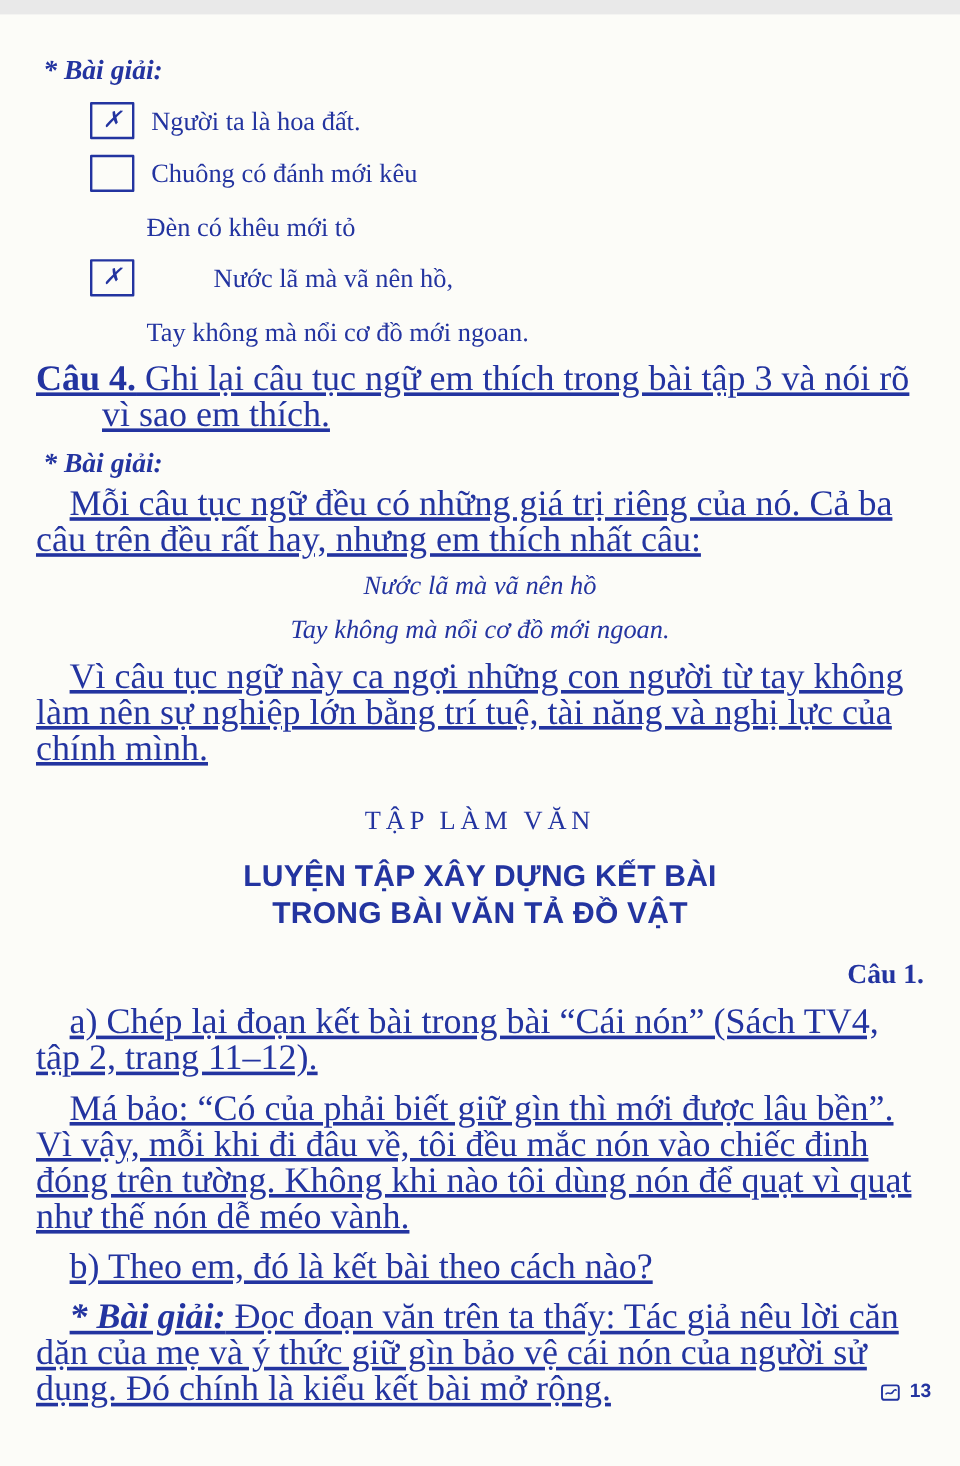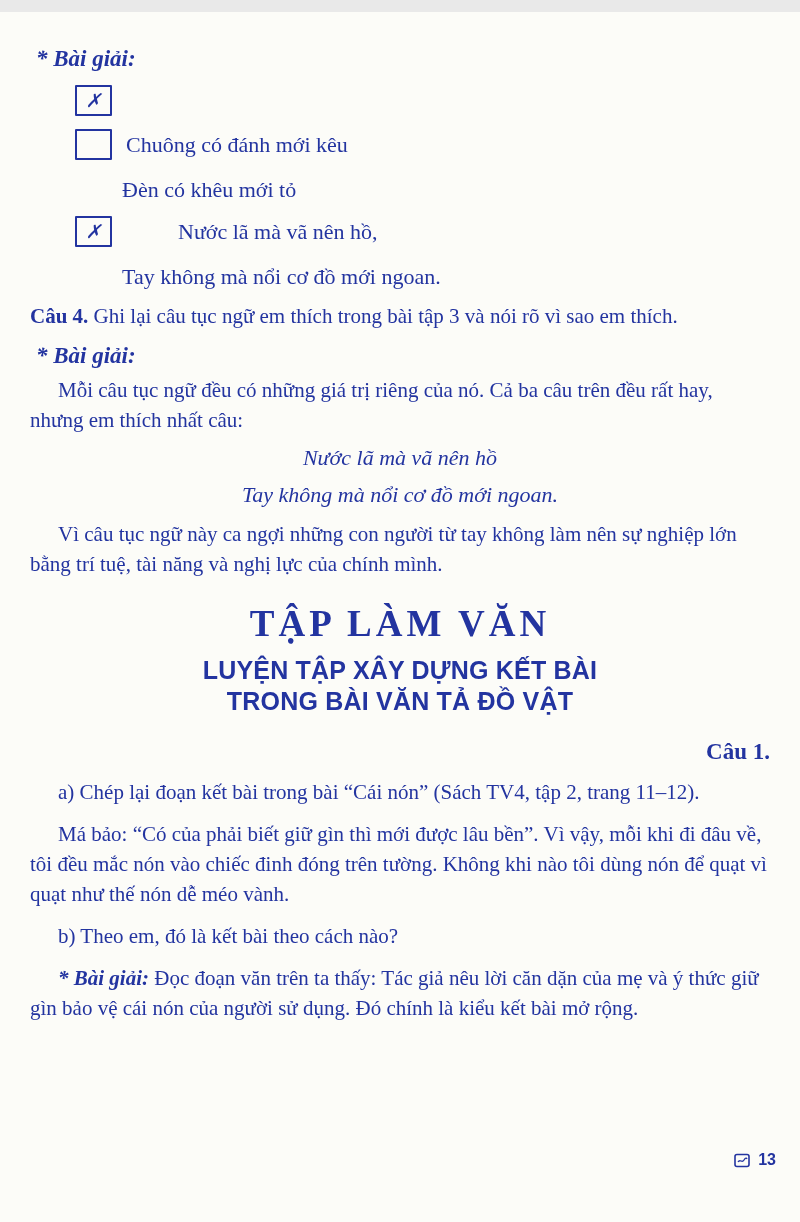--- a/index.html
+++ b/index.html
@@ -21,30 +21,30 @@
     flex:0 0 auto;width:33px;height:27px;
     border:2px solid #2334a0;border-radius:1px;
     display:flex;align-items:center;justify-content:center;
     background:transparent;
   }
   .mark{font-size:19px;line-height:1;font-style:italic;}
   .row-text{font-size:22px;margin-left:14px;}
   .row-text.xtra{margin-left:66px;}
   .plain-row{font-size:22px;margin:17px 0 0 92px;}
 
-  .para{font-size:21px;line-height:30px;margin:0;}
+  .para{font-size:30px;line-height:30px;margin:0;text-decoration:underline;}
   .hang{padding-left:55px;text-indent:-55px;margin-top:11px;}
   .ind{text-indent:28px;}
   .mt6{margin-top:6px;} .mt10{margin-top:10px;} .mt12{margin-top:12px;}
   .b{font-weight:bold;} .bi{font-weight:bold;font-style:italic;}
 
   .quote{text-align:center;font-style:italic;font-size:22px;margin-top:9px;line-height:28px;}
 
   .section{margin-top:26px;text-align:center;}
-  .sec-title{font-size:37px;font-weight:bold;letter-spacing:4px;line-height:38px;}
+  .sec-title{font-size:22px;font-weight:normal;letter-spacing:4px;line-height:38px;}
   .sec-sub{
     font-family:"Liberation Sans", sans-serif;
     font-weight:bold;font-size:25px;line-height:31px;margin-top:12px;
     letter-spacing:0.2px;
   }
 
   .cau-label{font-size:23px;font-weight:bold;margin-top:22px;text-align:right;}
 
   .footer{
     position:absolute;top:1139px;right:24px;
@@ -61,20 +61,21 @@
 <div class="page">
   <div class="content">
 
     <div class="solve-label">* Bài giải:</div>
 
     <div class="checklist">
       <div class="check-row">
         <span class="checkbox">
             <span class="mark">✗</span>
           </span>
+        <span class="row-text">Người ta là hoa đất.</span>
       </div>
       <div class="check-row">
         <span class="checkbox">
             <span class="mark"></span>
           </span>
         <span class="row-text">Chuông có đánh mới kêu</span>
       </div>
       <div class="plain-row">Đèn có khêu mới tỏ</div>
       <div class="check-row">
         <span class="checkbox">

